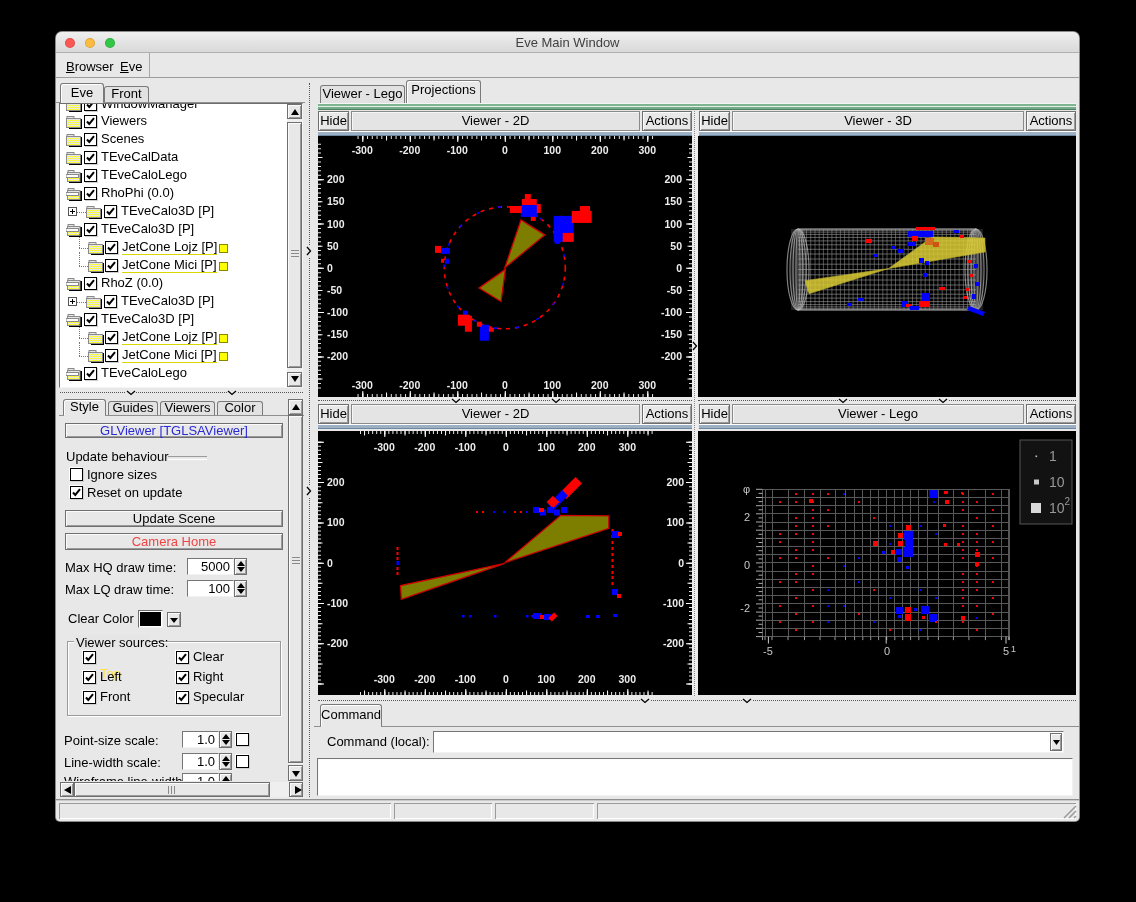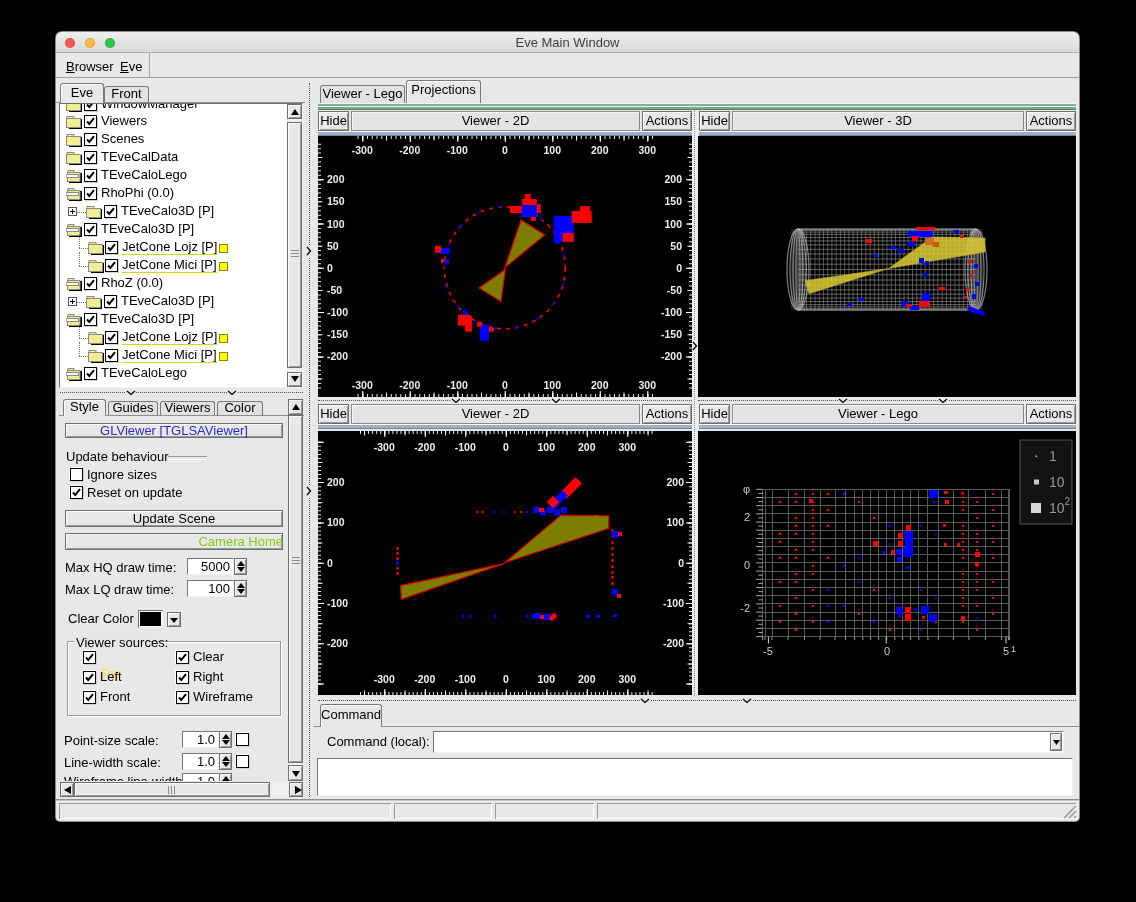--- a/index.html
+++ b/index.html
@@ -256,21 +256,21 @@
 <div style="position:absolute;left:11px;top:52px;width:13px;height:13px;background:#fff;border:1.5px solid #000;box-sizing:border-box;box-shadow:-1px -1px 0 #fff,1px 1px 0 #cfcfcf;"></div>
 <div style="position:absolute;left:28px;top:51px;font-size:13px;color:#000;white-space:nowrap;">Ignore sizes</div>
 <div style="position:absolute;left:11px;top:70px;width:13px;height:13px;background:#fff;border:1.5px solid #000;box-sizing:border-box;box-shadow:-1px -1px 0 #fff,1px 1px 0 #cfcfcf;"></div>
 <svg style="position:absolute;left:11px;top:70px" width="13" height="13" viewBox="0 0 13 13">
       <path d="M3 6.5 L5.3 9 L10 3.2" stroke="#000" stroke-width="2" fill="none"></path>
     </svg>
 <div style="position:absolute;left:28px;top:69px;font-size:13px;color:#000;white-space:nowrap;">Reset on update</div>
 <div style="position:absolute;left:6px;top:94px;width:218px;height:17px;background:#e8e8e8;border:1px solid #6f6f6f;box-shadow:inset 1px 1px 0 #fbfbfb,inset -1px -1px 0 #9a9a9a;box-sizing:border-box;"></div>
 <div style="position:absolute;left:6px;top:94px;width:218px;height:17px;text-align:center;line-height:17px;font-size:13px;color:#000;">Update Scene</div>
 <div style="position:absolute;left:6px;top:117px;width:218px;height:17px;background:#e8e8e8;border:1px solid #6f6f6f;box-shadow:inset 1px 1px 0 #fbfbfb,inset -1px -1px 0 #9a9a9a;box-sizing:border-box;"></div>
-<div style="position:absolute;left:6px;top:117px;width:218px;height:25px;text-align:right;line-height:17px;font-size:13px;color:#84cc16;">Camera Home</div>
+<div style="position:absolute;left:6px;top:117px;width:218px;height:25px;text-align:center;line-height:17px;font-size:13px;color:#ef4444;">Camera Home</div>
 <div style="position:absolute;left:6px;top:144px;font-size:13px;color:#000;white-space:nowrap;">Max HQ draw time:</div>
 <div style="position:absolute;left:128px;top:142px;width:47px;height:17px;background:#fff;border:1px solid;border-color:#767676 #f2f2f2 #f2f2f2 #767676;box-sizing:border-box;text-align:right;line-height:15px;font-size:13px;"><span style="padding-right:3px">5000</span></div>
 <div style="position:absolute;left:175px;top:142px;width:13px;height:17px;background:#e8e8e8;border:1px solid #6f6f6f;box-shadow:inset 1px 1px 0 #fbfbfb,inset -1px -1px 0 #9a9a9a;box-sizing:border-box;"></div>
 <svg style="position:absolute;left:178px;top:145px" width="8" height="5">
       <polygon points="4,0 8,5 0,5" fill="#000"></polygon>
     </svg>
 <svg style="position:absolute;left:178px;top:151px" width="8" height="5">
       <polygon points="0,0 8,0 4,5" fill="#000"></polygon>
     </svg>
 <div style="position:absolute;left:6px;top:166px;font-size:13px;color:#000;white-space:nowrap;">Max LQ draw time:</div>
@@ -313,21 +313,21 @@
 <div style="position:absolute;left:134px;top:253px;font-size:13px;color:#000;white-space:nowrap;">Right</div>
 <div style="position:absolute;left:24px;top:275px;width:13px;height:13px;background:#fff;border:1.5px solid #000;box-sizing:border-box;box-shadow:-1px -1px 0 #fff,1px 1px 0 #cfcfcf;"></div>
 <svg style="position:absolute;left:24px;top:275px" width="13" height="13" viewBox="0 0 13 13">
       <path d="M3 6.5 L5.3 9 L10 3.2" stroke="#000" stroke-width="2" fill="none"></path>
     </svg>
 <div style="position:absolute;left:41px;top:273px;font-size:13px;color:#000;white-space:nowrap;">Front</div>
 <div style="position:absolute;left:117px;top:275px;width:13px;height:13px;background:#fff;border:1.5px solid #000;box-sizing:border-box;box-shadow:-1px -1px 0 #fff,1px 1px 0 #cfcfcf;"></div>
 <svg style="position:absolute;left:117px;top:275px" width="13" height="13" viewBox="0 0 13 13">
       <path d="M3 6.5 L5.3 9 L10 3.2" stroke="#000" stroke-width="2" fill="none"></path>
     </svg>
-<div style="position:absolute;left:134px;top:273px;font-size:13px;color:#000;white-space:nowrap;">Wireframe</div>
+<div style="position:absolute;left:134px;top:273px;font-size:13px;color:#000;white-space:nowrap;">Specular</div>
 <div style="position:absolute;left:5px;top:317px;font-size:13px;color:#000;white-space:nowrap;">Point-size scale:</div>
 <div style="position:absolute;left:123px;top:315px;width:37px;height:17px;background:#fff;border:1px solid;border-color:#767676 #f2f2f2 #f2f2f2 #767676;box-sizing:border-box;text-align:right;line-height:15px;font-size:13px;"><span style="padding-right:3px">1.0</span></div>
 <div style="position:absolute;left:160px;top:315px;width:13px;height:17px;background:#e8e8e8;border:1px solid #6f6f6f;box-shadow:inset 1px 1px 0 #fbfbfb,inset -1px -1px 0 #9a9a9a;box-sizing:border-box;"></div>
 <svg style="position:absolute;left:163px;top:318px" width="8" height="5">
       <polygon points="4,0 8,5 0,5" fill="#000"></polygon>
     </svg>
 <svg style="position:absolute;left:163px;top:324px" width="8" height="5">
       <polygon points="0,0 8,0 4,5" fill="#000"></polygon>
     </svg>
 <div style="position:absolute;left:177px;top:317px;width:13px;height:13px;background:#fff;border:1.5px solid #000;box-sizing:border-box;box-shadow:-1px -1px 0 #fff,1px 1px 0 #cfcfcf;"></div>

